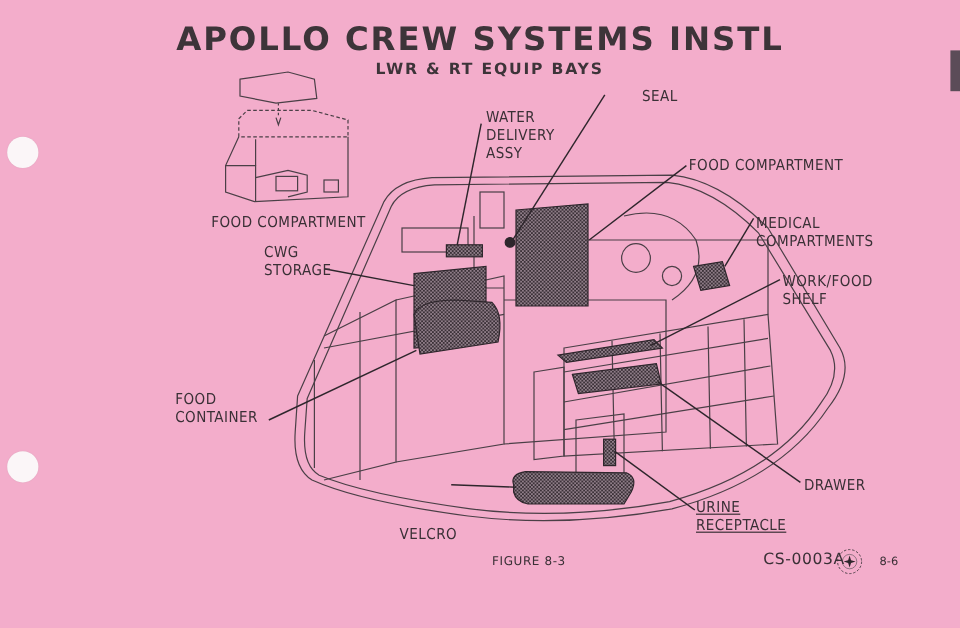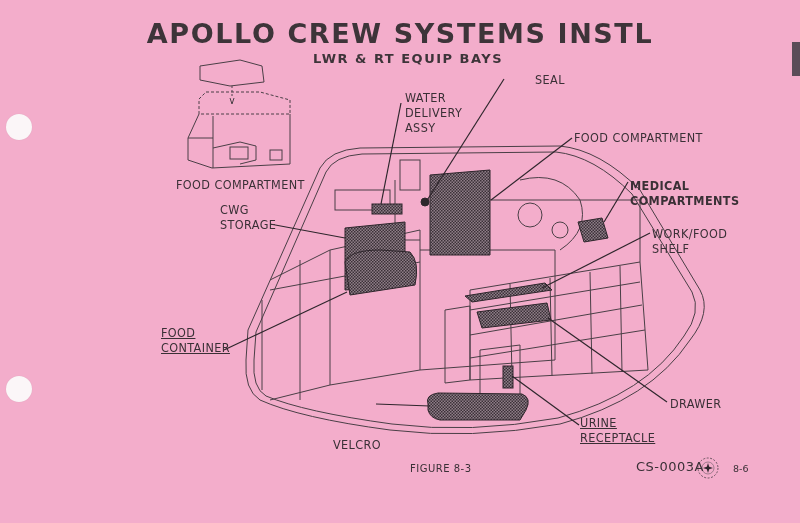--- a/index.html
+++ b/index.html
@@ -113,25 +113,25 @@
 </svg>
 
 <div class="lbl" style="left:176px;top:177px;">FOOD COMPARTMENT</div>
 <div class="lbl" style="left:220px;top:202px;">CWG
 STORAGE</div>
 <div class="lbl" style="left:405px;top:90px;">WATER
 DELIVERY
 ASSY</div>
 <div class="lbl" style="left:507px;top:72px;margin-left:28px;">SEAL</div>
 <div class="lbl" style="left:574px;top:130px;">FOOD COMPARTMENT</div>
-<div class="lbl" style="left:630px;top:178px;font-weight:bold;">MEDICAL
+<div class="lbl" style="left:630px;top:178px;">MEDICAL
 COMPARTMENTS</div>
 <div class="lbl" style="left:652px;top:226px;">WORK/FOOD
 SHELF</div>
-<div class="lbl" style="left:161px;top:325px;text-decoration:underline;">FOOD
+<div class="lbl" style="left:146px;top:325px;">FOOD
 CONTAINER</div>
 <div class="lbl" style="left:333px;top:397px;margin-top:40px;">VELCRO</div>
 <div class="lbl" style="left:670px;top:396px;">DRAWER</div>
 <div class="lbl" style="left:580px;top:415px;text-decoration:underline;">URINE
 RECEPTACLE</div>
 
 <div class="fig">FIGURE 8-3</div>
 <div class="code">CS-0003A</div>
 <div class="pg">8-6</div>
 

